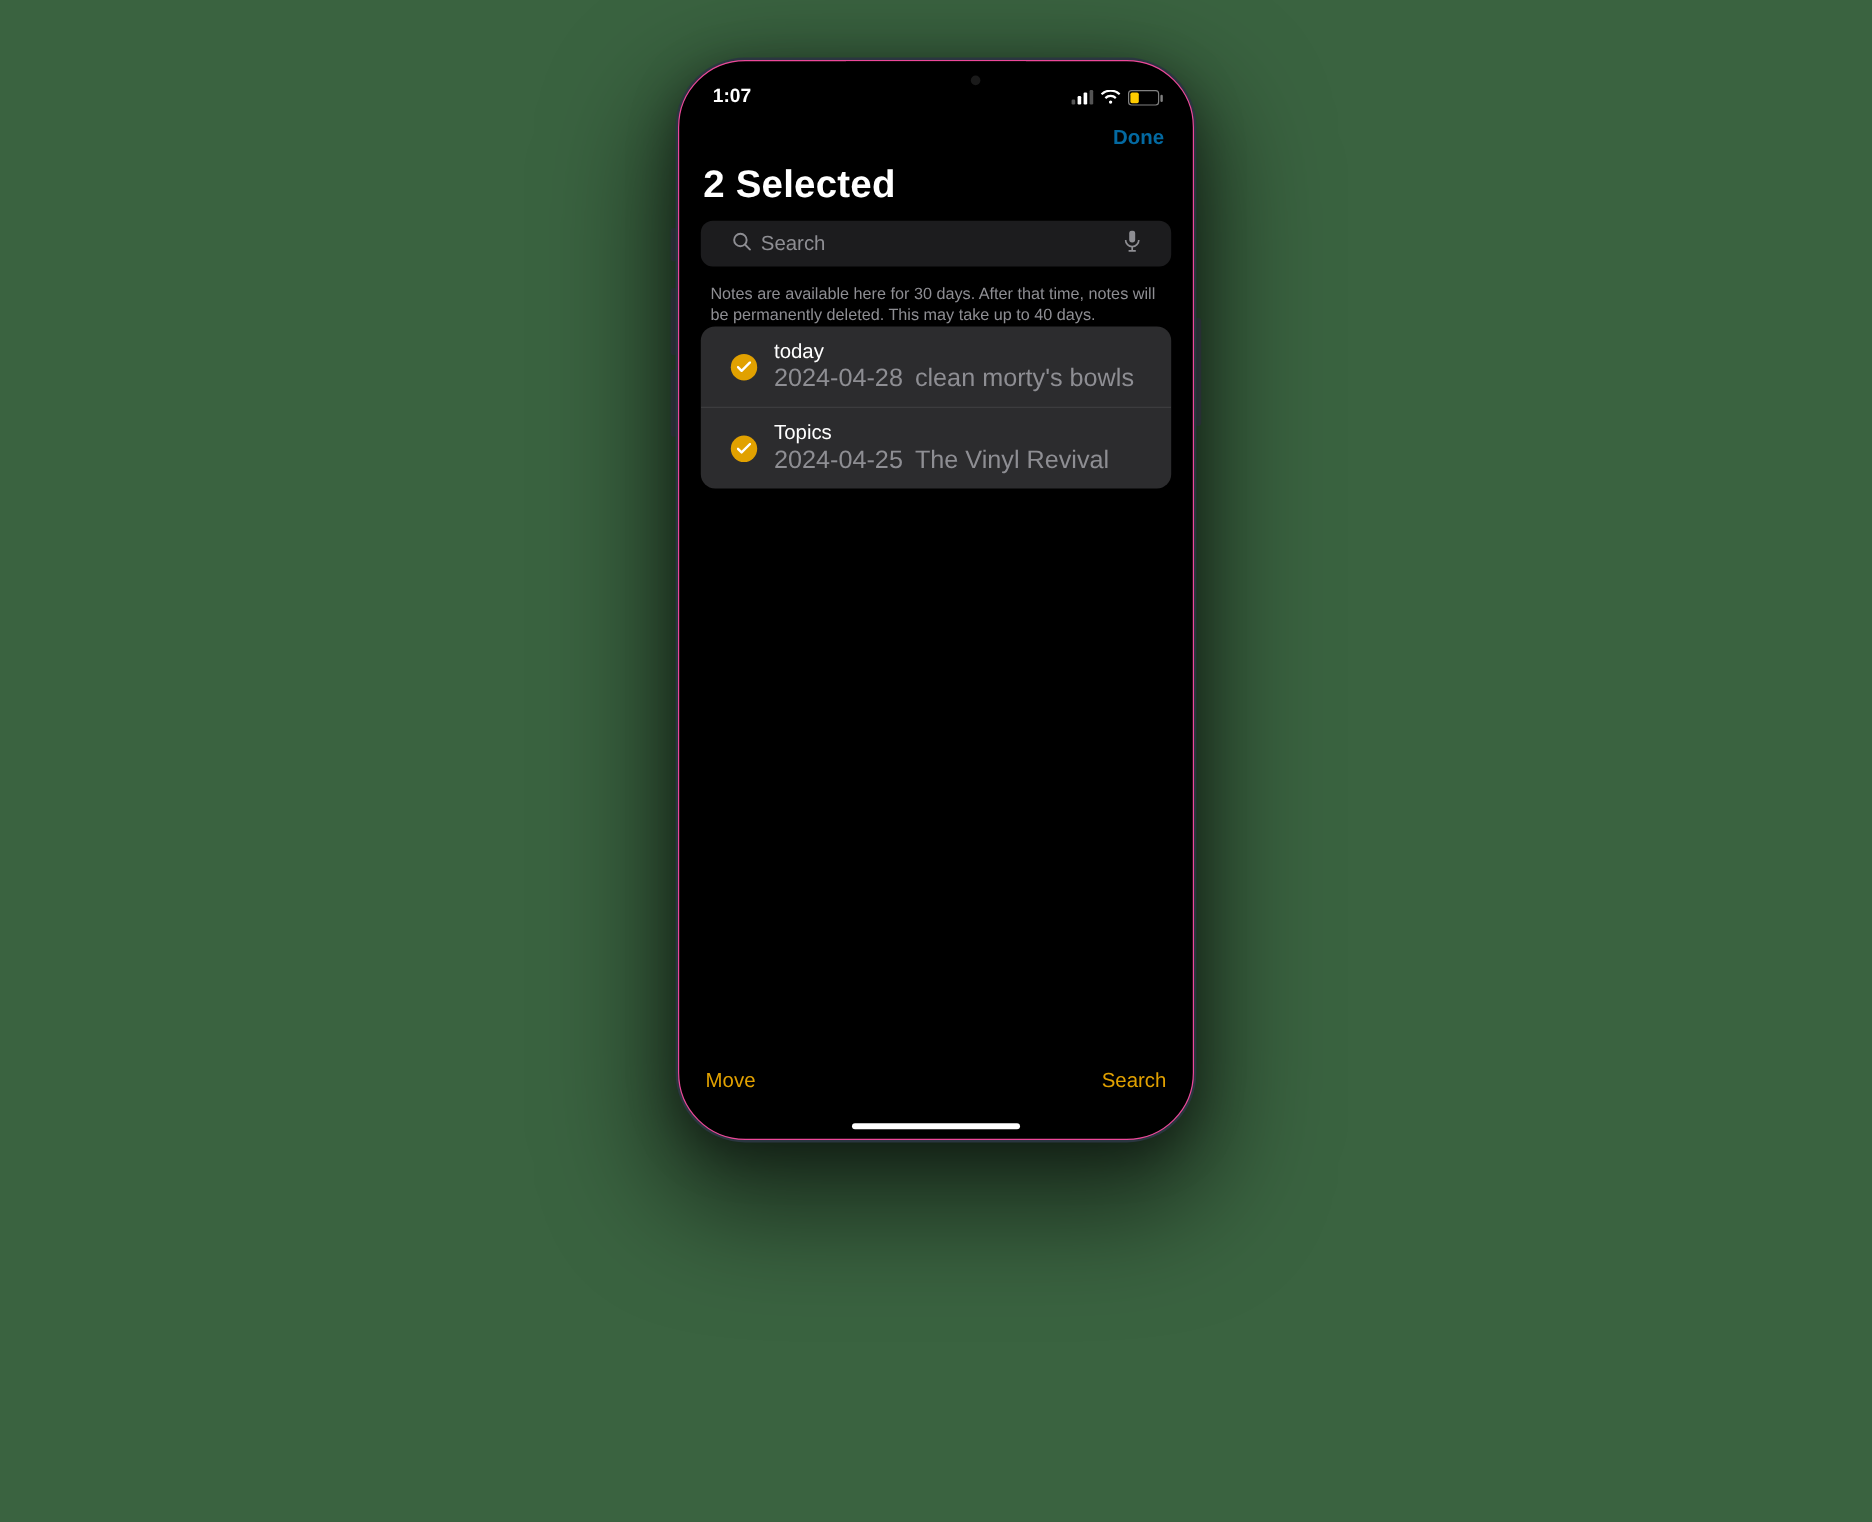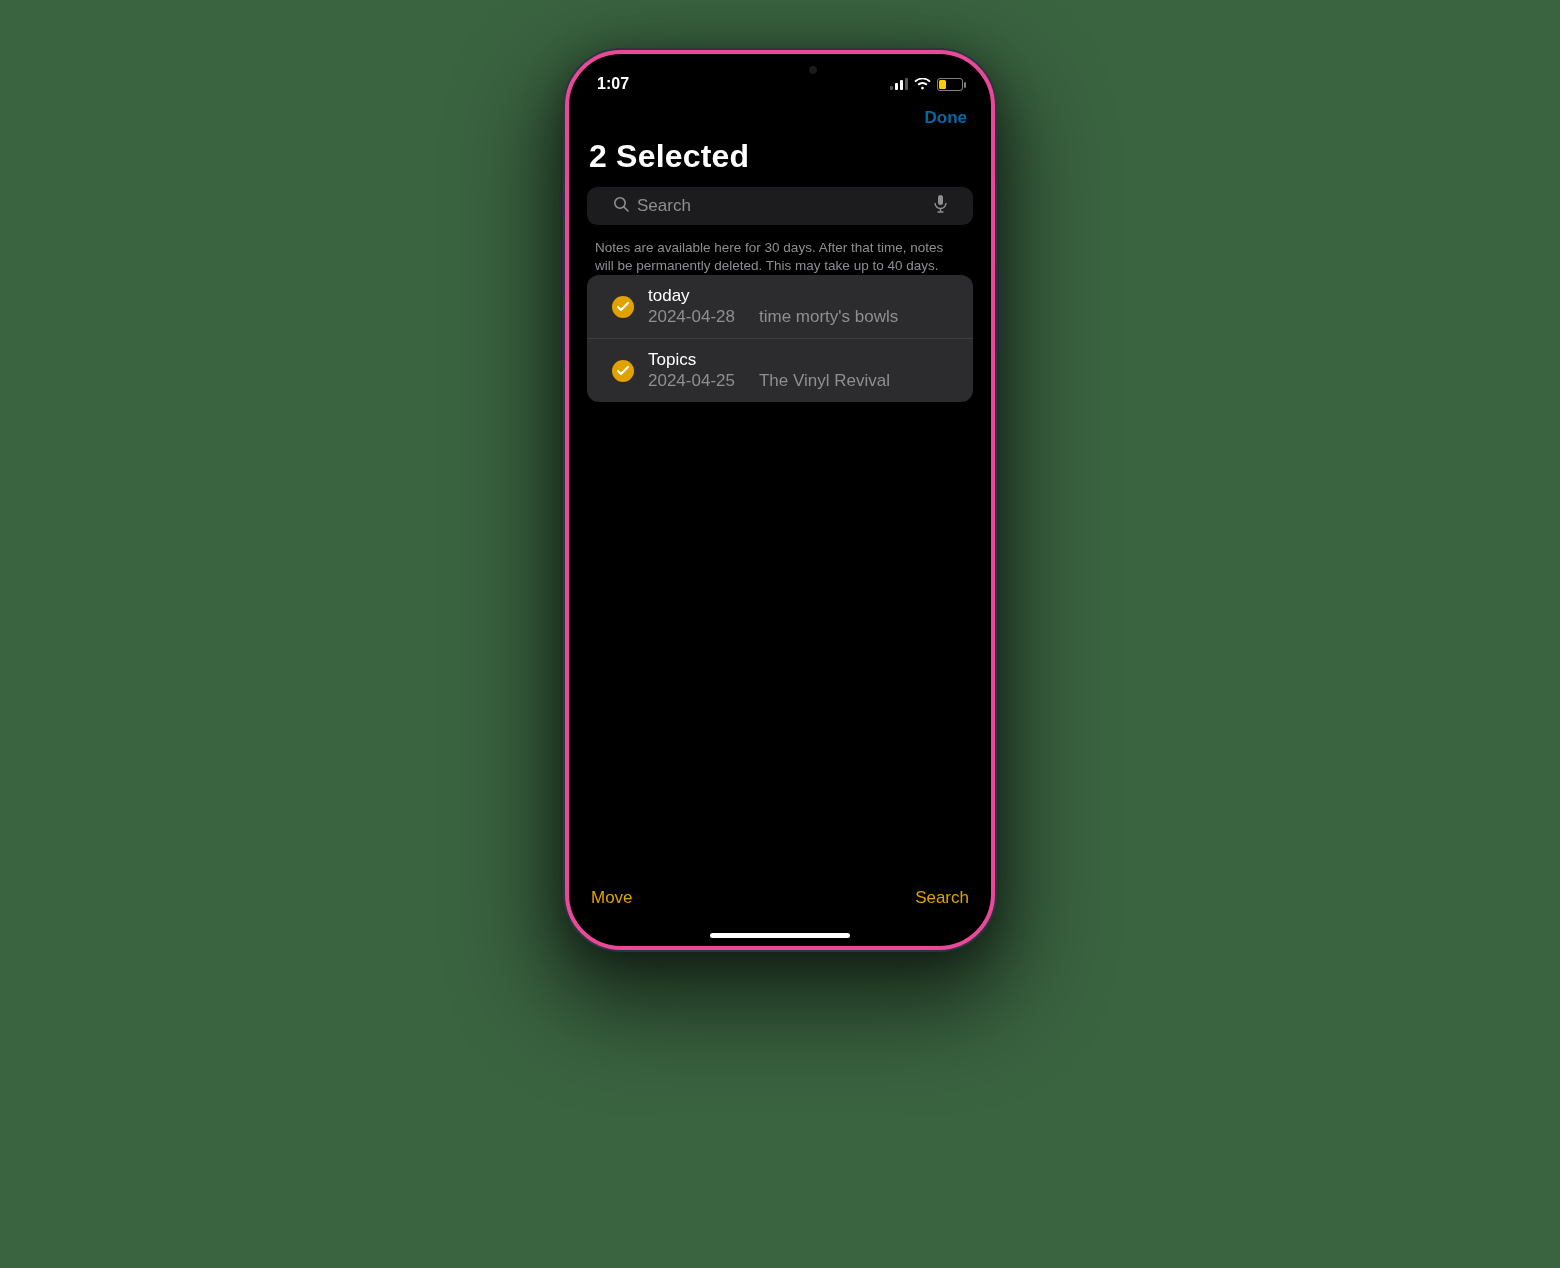--- a/index.html
+++ b/index.html
@@ -12,21 +12,21 @@
     align-items: flex-start;
     justify-content: center;
     padding-top: 50px;
   }
   .phone {
     position: relative;
     width: 430px;
     height: 900px;
     background: #000;
     border-radius: 56px;
-    border: 4px solid #ec4899;
+    border: 1px solid #ec4899;
     box-shadow:
       0 0 0 2px #2a3640,
       0 40px 90px 20px rgba(0,0,0,0.55),
       0 10px 40px rgba(0,0,0,0.4);
     overflow: hidden;
   }
   .side-btn { position: absolute; background:#4a5560; border-radius: 3px; }
   .side-btn.mute  { left: -6px; top: 140px; width: 5px; height: 28px; }
   .side-btn.volup { left: -6px; top: 190px; width: 5px; height: 56px; }
   .side-btn.voldn { left: -6px; top: 258px; width: 5px; height: 56px; }
@@ -131,21 +131,21 @@
   .row + .row{ border-top:1px solid rgba(255,255,255,0.08); }
   .check{
     width:22px;height:22px;border-radius:50%;
     background:#e1a100;
     display:flex;align-items:center;justify-content:center;
     flex:0 0 22px;
   }
   .check svg{display:block;}
   .row-body{flex:1;min-width:0;}
   .row-title{font-size:17px;color:#fff;font-weight:400;}
-  .row-sub{font-size:17px;color:#8e8e93;display:flex;gap:24px;margin-top:1px;}
+  .row-sub{font-size:21px;color:#8e8e93;display:flex;gap:10px;margin-top:1px;}
 
   .toolbar{
     position:absolute; bottom:18px; left:0; right:0;
     display:flex; justify-content:space-between;
     padding:0 22px 20px 22px;
     color:#e1a100; font-size:17px;
   }
   .toolbar span{cursor:pointer;text-align:right;}
   .home-ind{
     position:absolute;bottom:8px;left:50%;transform:translateX(-50%);
@@ -216,21 +216,21 @@
         <div class="row">
           <span class="check">
             <svg width="12" height="10" viewBox="0 0 12 10">
                 <path d="M1 5l3 3 7-7" stroke="#fff" stroke-width="2" fill="none" stroke-linecap="round" stroke-linejoin="round"></path>
               </svg>
           </span>
           <div class="row-body">
             <div class="row-title">today</div>
             <div class="row-sub">
               <span>2024-04-28</span>
-              <span>time morty's bowls</span>
+              <span>clean morty's bowls</span>
             </div>
           </div>
         </div>
         <div class="row">
           <span class="check">
             <svg width="12" height="10" viewBox="0 0 12 10">
                 <path d="M1 5l3 3 7-7" stroke="#fff" stroke-width="2" fill="none" stroke-linecap="round" stroke-linejoin="round"></path>
               </svg>
           </span>
           <div class="row-body">

